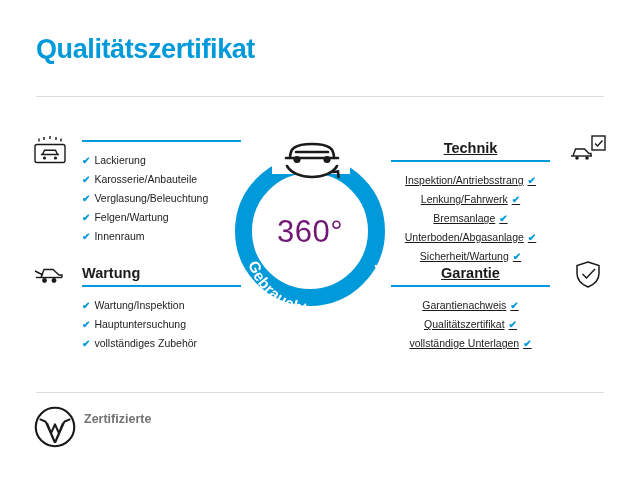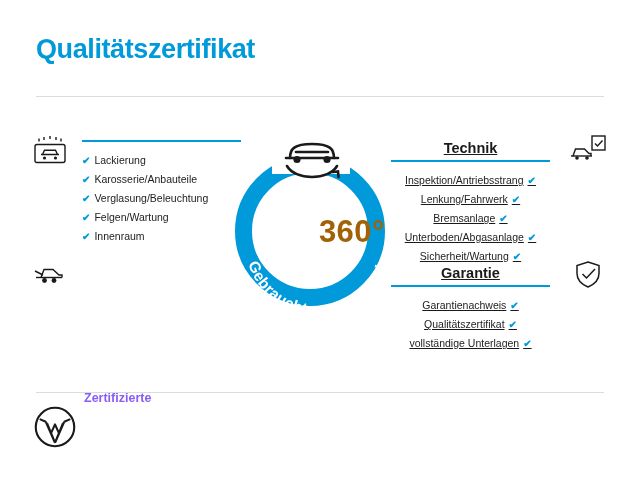--- a/index.html
+++ b/index.html
@@ -121,24 +121,24 @@
     top: 20px;
     width: 78px;
     height: 26px;
     background: #ffffff;
   }
   .badge-360 {
     position: absolute;
     left: 10px;
     top: 86px;
     width: 150px;
-    text-align: right;
+    text-align: center;
     font-size: 31px;
-    font-weight: bold;
-    color: #a16207;
+    font-weight: normal;
+    color: #701a75;
     letter-spacing: 0.5px;
   }
   .arc-text {
     position: absolute;
     left: 0;
     top: 18px;
     width: 185px;
     height: 170px;
   }
   .arc-text text {
@@ -167,25 +167,25 @@
   .vw-logo {
     position: absolute;
     left: 34px;
     top: 406px;
     width: 42px;
     height: 42px;
   }
   .footer-text {
     position: absolute;
     left: 84px;
-    top: 390px;
+    top: 411px;
     font-size: 12.5px;
     font-weight: bold;
     line-height: 16px;
-    color: #8b5cf6;
+    color: #737373;
   }
 </style>
 </head>
 <body>
 
 <div class="page">
 
   <div class="title">Qualitätszertifikat</div>
   <div class="title-rule"></div>
 
@@ -239,20 +239,27 @@
   <div class="col right sec-technik">
     <div class="sec-head">Technik</div>
     <div class="sec-rule"></div>
     <div class="item"><span>Inspektion/Antriebsstrang</span><span class="check">✔</span></div>
     <div class="item"><span>Lenkung/Fahrwerk</span><span class="check">✔</span></div>
     <div class="item"><span>Bremsanlage</span><span class="check">✔</span></div>
     <div class="item"><span>Unterboden/Abgasanlage</span><span class="check">✔</span></div>
     <div class="item"><span>Sicherheit/Wartung</span><span class="check">✔</span></div>
   </div>
 
+  <div class="col left sec-wartung">
+    <div class="sec-head">Wartung</div>
+    <div class="sec-rule"></div>
+    <div class="item"><span class="check">✔</span><span>Wartung/Inspektion</span></div>
+    <div class="item"><span class="check">✔</span><span>Hauptuntersuchung</span></div>
+    <div class="item"><span class="check">✔</span><span>vollständiges Zubehör</span></div>
+  </div>
 
   <div class="col right sec-garantie">
     <div class="sec-head">Garantie</div>
     <div class="sec-rule"></div>
     <div class="item"><span>Garantienachweis</span><span class="check">✔</span></div>
     <div class="item"><span>Qualitätszertifikat</span><span class="check">✔</span></div>
     <div class="item"><span>vollständige Unterlagen</span><span class="check">✔</span></div>
   </div>
 
   <div class="badge">

